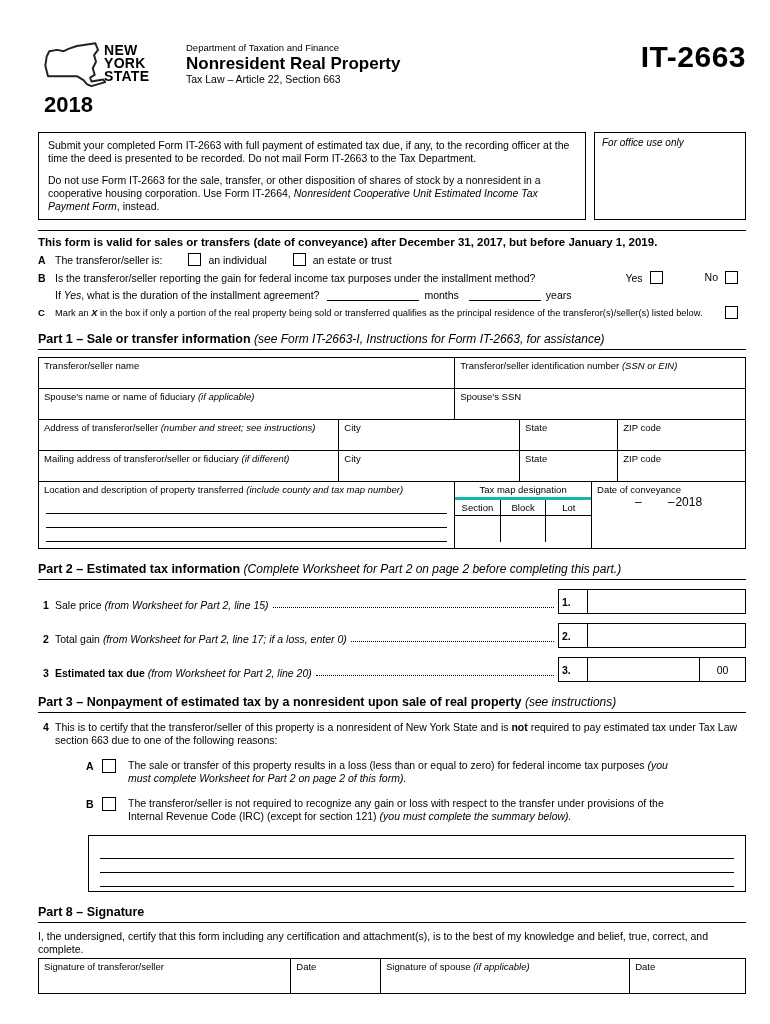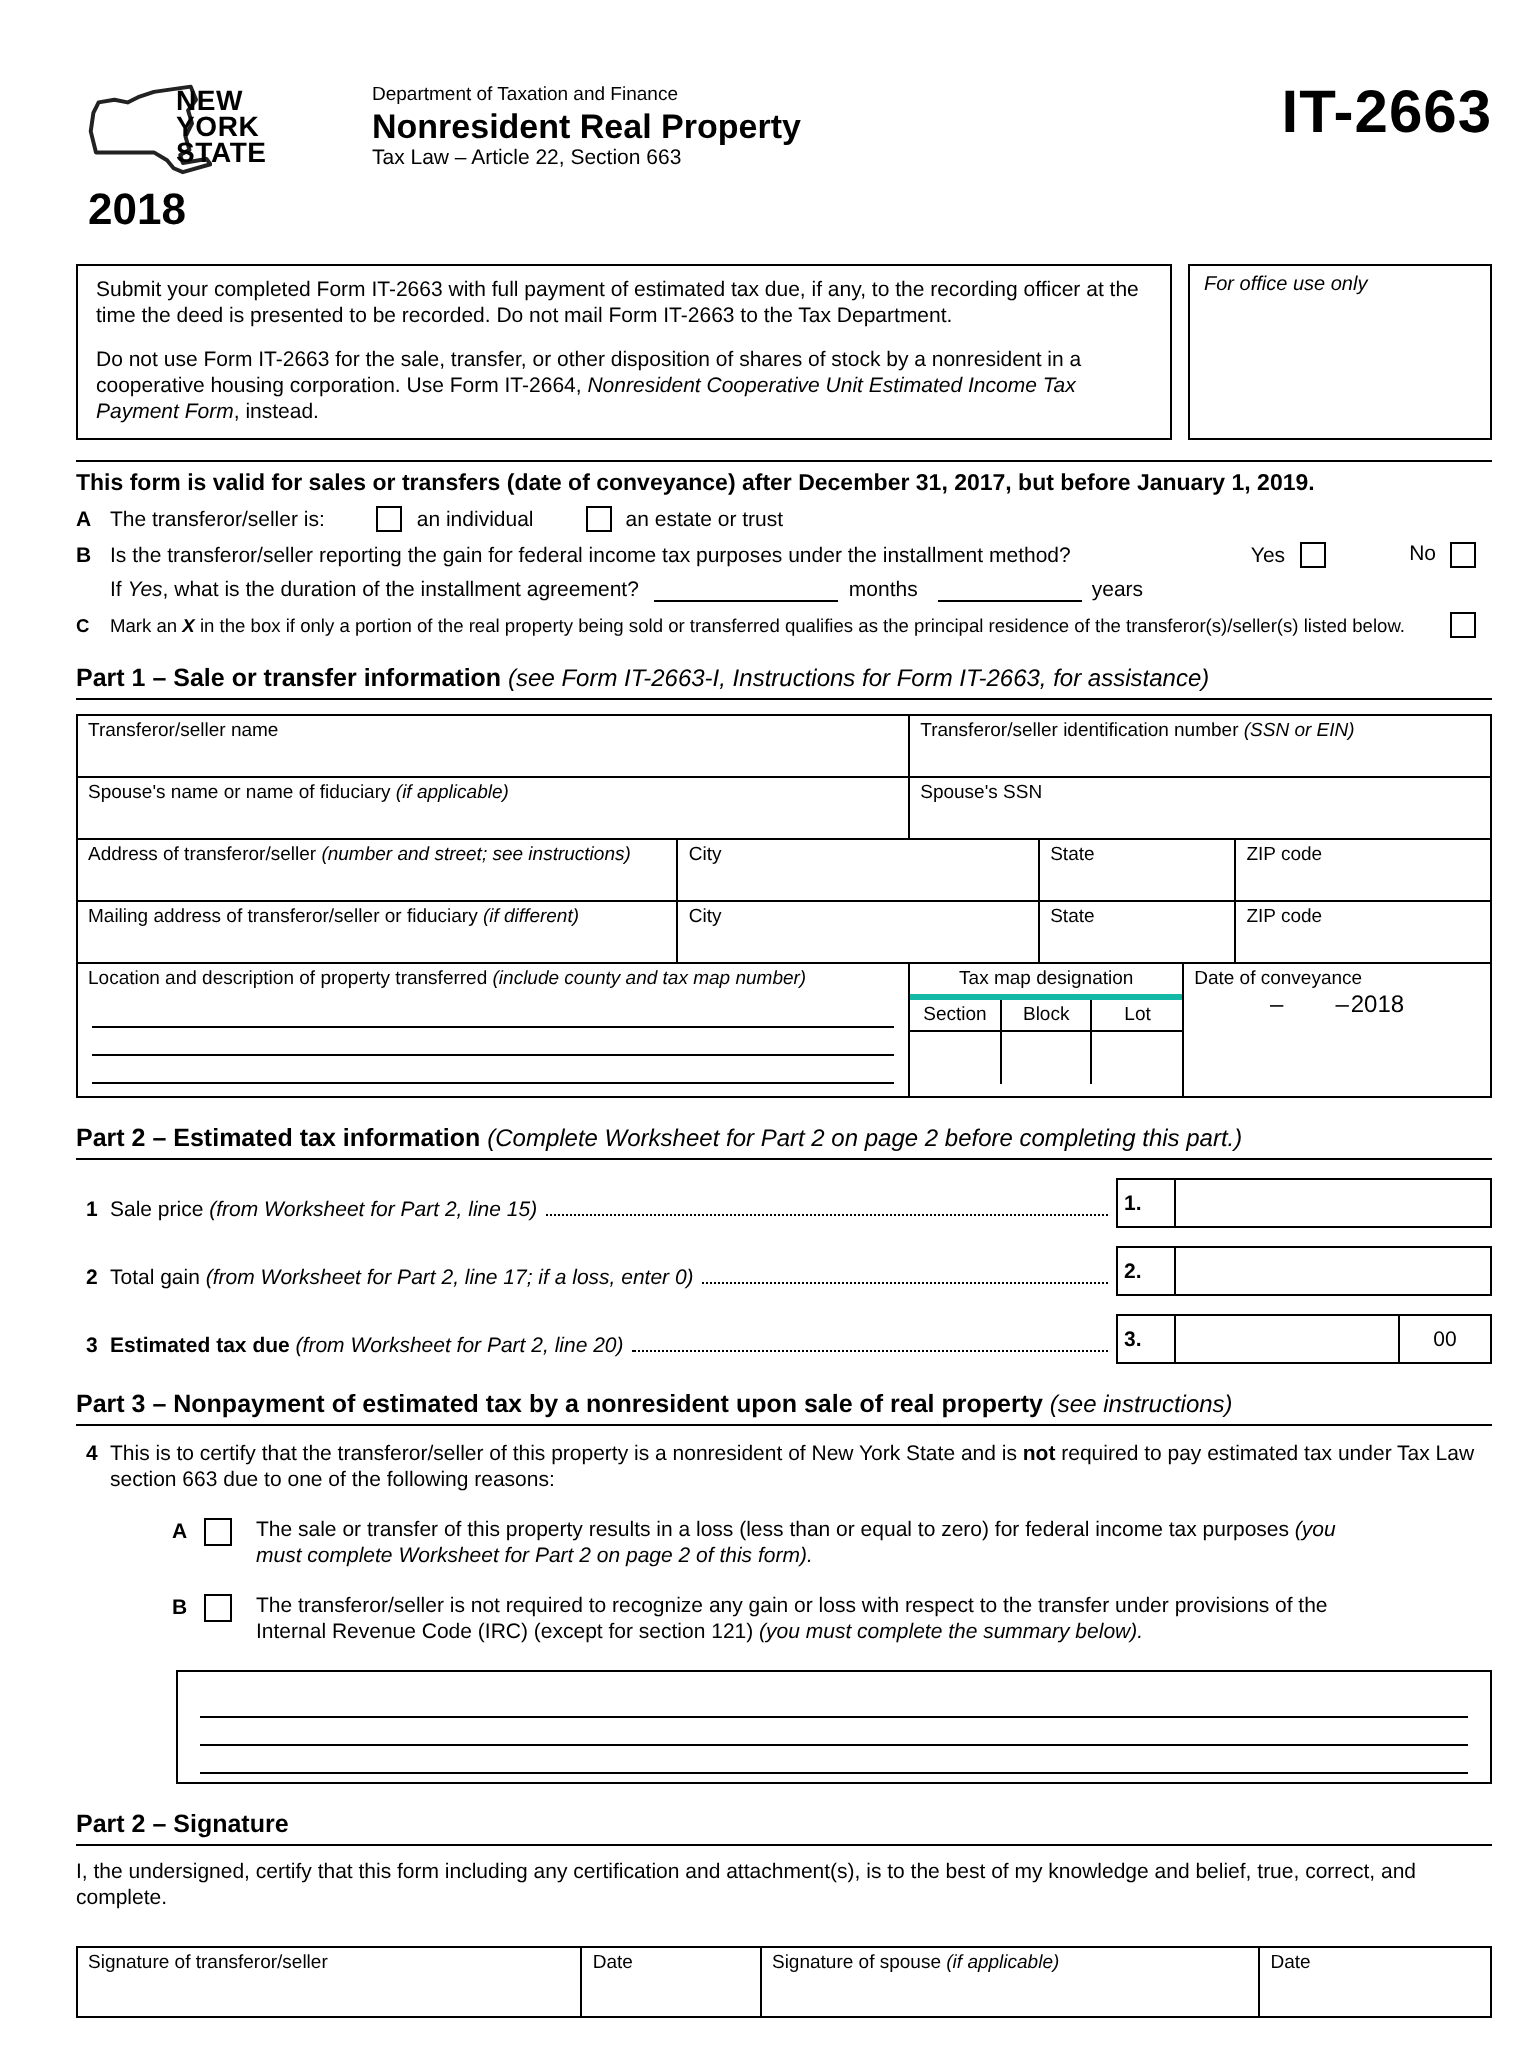--- a/index.html
+++ b/index.html
@@ -5,21 +5,21 @@
   *{box-sizing:border-box;margin:0;padding:0;}
   html,body{background:#fff;}
   body{width:770px;height:1024px;overflow:hidden;color:#000;
        font-family:"Liberation Sans","DejaVu Sans",sans-serif;font-size:11px;}
   .page{padding:40px 24px 0 38px;}
 
   
   .hdr{display:flex;margin-bottom:12px;}
   .logo{position:relative;width:148px;height:80px;flex-shrink:0;}
   .logo svg{position:absolute;left:2px;top:2px;}
-  .logo-words{position:absolute;left:50px;top:4px;font-weight:bold;font-size:14px;line-height:13px;letter-spacing:.3px;}
+  .logo-words{position:absolute;left:66px;top:4px;font-weight:bold;font-size:14px;line-height:13px;letter-spacing:.3px;}
   .logo-year{position:absolute;left:6px;top:52px;font-weight:bold;font-size:22px;}
   .hdr-mid{flex:1;padding-top:2px;}
   .dept{font-size:9.5px;margin-bottom:1px;}
   .title1{font-size:17px;font-weight:bold;line-height:19px;}
   .subtitle{font-size:10.5px;line-height:12.5px;}
   .formnum{font-size:30px;font-weight:bold;letter-spacing:.5px;}
 
   
   .notice-row{display:flex;gap:8px;margin-bottom:10px;}
   .notice-box{flex:1;border:1px solid #000;padding:6px 9px;font-size:10.5px;line-height:13px;}
@@ -89,21 +89,21 @@
   .opt{display:flex;align-items:flex-start;margin:12px 0 0 48px;font-size:10.5px;line-height:13px;}
   .opt .qletter{width:14px;padding-top:1px;}
   .opt .cb-lg{margin:0 12px 0 2px;}
   .opt .opt-text{max-width:565px;}
   .sumbox{border:1px solid #000;margin:12px 0 0 50px;padding:5px 9px 4px;font-size:10.5px;line-height:13px;}
   .sumbox .wline{height:14px;margin:0 2px;}
   .sumbox .wline:first-of-type{margin-top:4px;}
 
   
   .certify{margin-top:7px;font-size:10.5px;line-height:13px;}
-  .sigtable{display:flex;border:1px solid #000;margin-top:17px;height:36px;font-size:9.5px;}
+  .sigtable{display:flex;border:1px solid #000;margin-top:2px;height:36px;font-size:9.5px;}
   .sigcell{border-left:1px solid #000;padding:2px 5px;}
   .sigcell:first-child{border-left:none;}
   .w-sig1{width:35.6%;} .w-date1{width:12.7%;} .w-sig2{flex:1;} .w-date2{width:16.4%;}
 </style>
 </head>
 <body>
 
 <div class="page">
 
   <header class="hdr">
@@ -287,21 +287,21 @@
     <span class="cb cb-lg"></span>
     <span class="opt-text"><span>The transferor/seller is not required to recognize any gain or loss with respect to the transfer under provisions of the Internal Revenue Code (IRC) (except for section 121) </span><i>(you must complete the summary below).</i></span>
   </div>
 
   <div class="sumbox">
     <div class="wline"></div>
     <div class="wline"></div>
     <div class="wline"></div>
   </div>
 
-  <div class="part-hdr"><span>Part 2 – Signature</span></div>
+  <div class="part-hdr"><span>Part 8 – Signature</span></div>
 
   <p class="certify">I, the undersigned, certify that this form including any certification and attachment(s), is to the best of my knowledge and belief, true, correct, and complete.</p>
 
   <div class="sigtable">
     <div class="sigcell w-sig1"><span>Signature of transferor/seller</span></div>
     <div class="sigcell w-date1"><span>Date</span></div>
     <div class="sigcell w-sig2"><span>Signature of spouse </span><span class="hint">(if applicable)</span></div>
     <div class="sigcell w-date2"><span>Date</span></div>
   </div>
 

